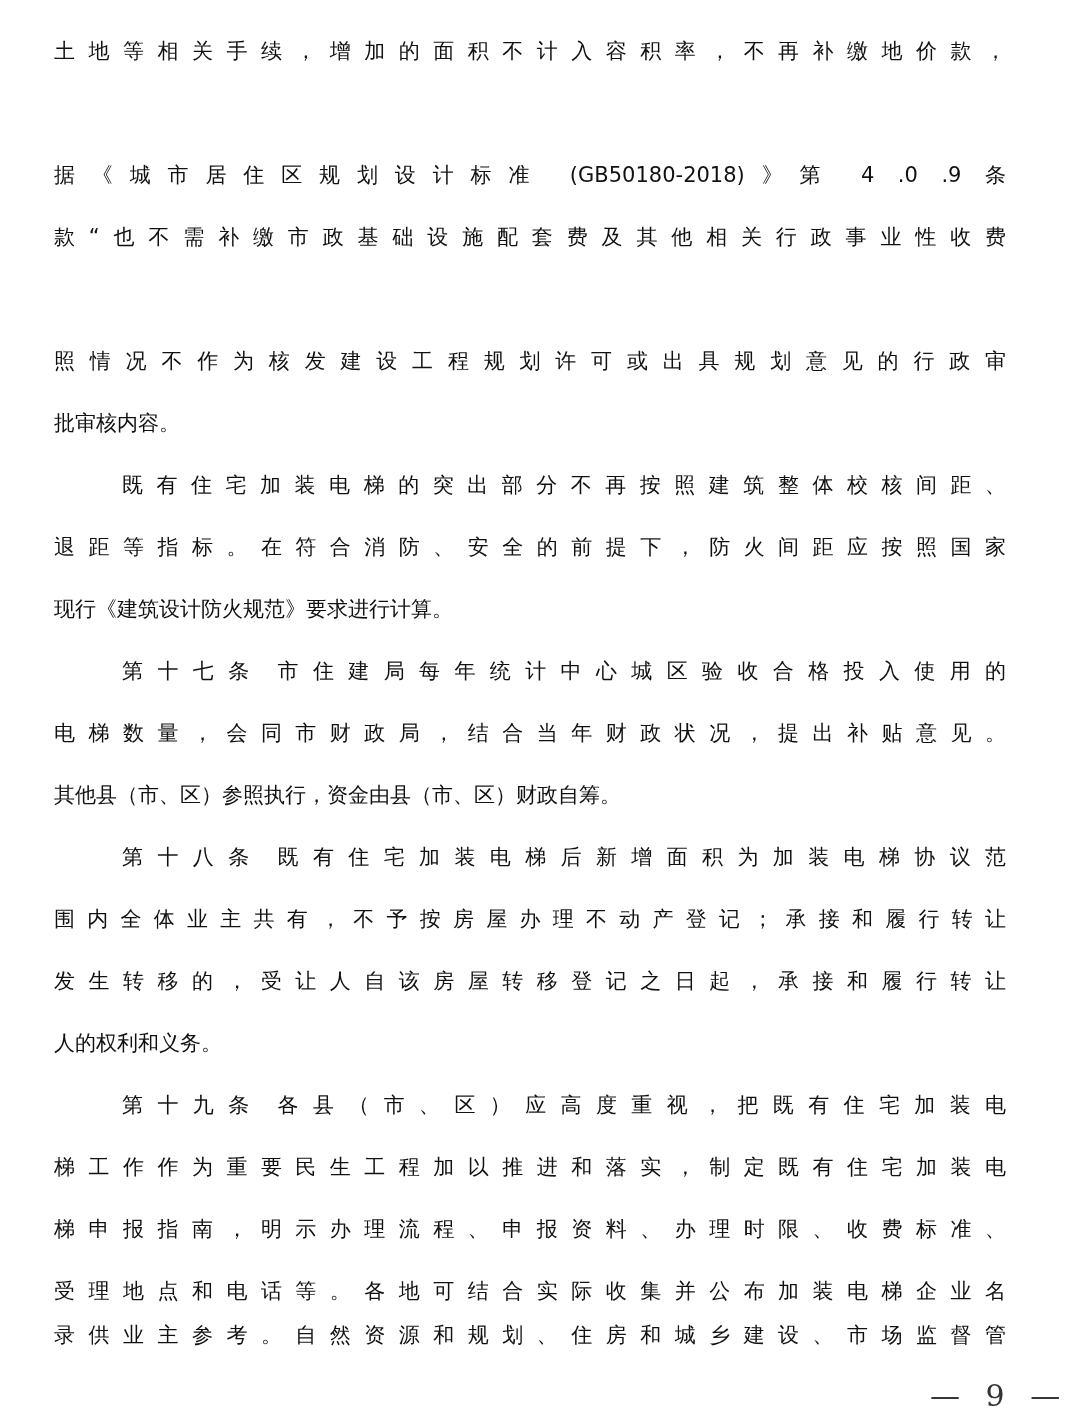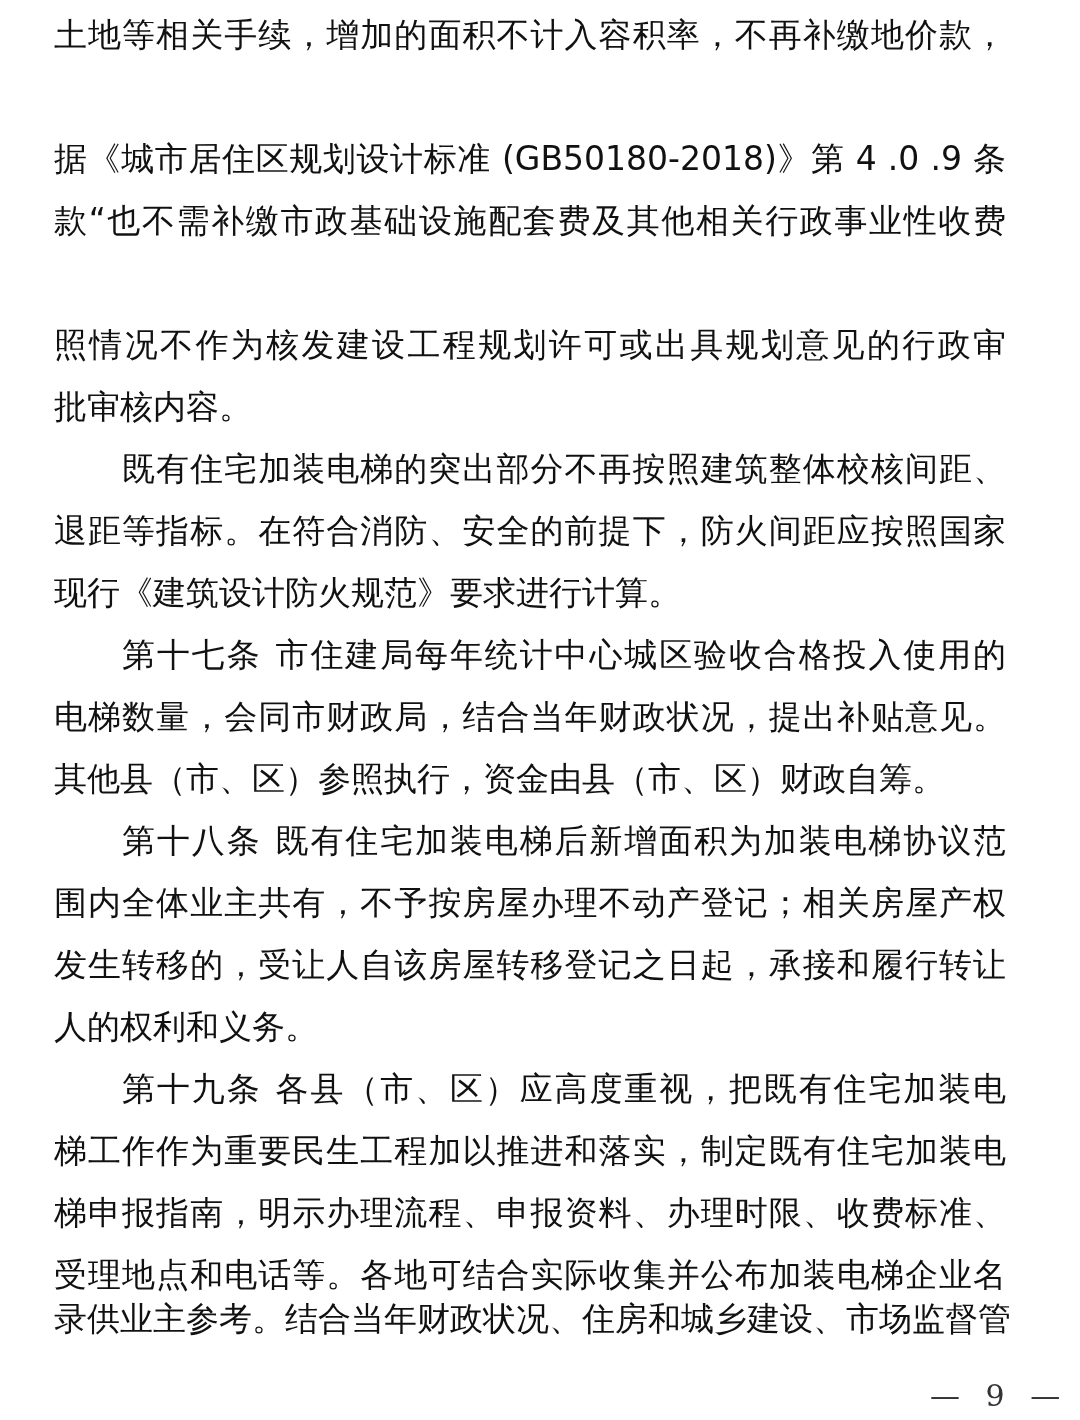--- a/index.html
+++ b/index.html
@@ -1,21 +1,21 @@
 <!DOCTYPE html>
 <html><head>
 <meta charset="utf-8">
 <style>
   html, body { margin: 0; padding: 0; background: #ffffff; }
   body { width: 1080px; height: 1420px; position: relative; overflow: hidden;
          font-family: "DejaVu Sans", "Liberation Sans", sans-serif; color: #111111; }
   .page { position: absolute; left: 0; top: 0; width: 1080px; height: 1420px; }
   .line { position: absolute; left: 54px; width: 952px; height: 50px; line-height: 50px;
-          font-size: 33px; white-space: nowrap; text-align-last: justify; text-align: justify;
-          letter-spacing: 0; }
+          font-size: 21px; white-space: nowrap; text-align-last: justify; text-align: justify;
+          letter-spacing: 0; margin-top: 16px; }
   .line.indent { left: 122px; width: 884px; }
   .line.last { text-align-last: left; }
   .art { font-weight: normal; margin-right: 14px; }
   .pagenum { position: absolute; left: 930px; top: 1376px; font-size: 30px; line-height: 40px;
              font-family: "DejaVu Serif", "Liberation Serif", serif; color: #333; letter-spacing: 8px; }
 </style>
 </head>
 <body>
 
 <div class="page">
@@ -27,24 +27,24 @@
 
   <div class="line indent" style="top:444px">既有住宅加装电梯的突出部分不再按照建筑整体校核间距、</div>
   <div class="line" style="top:506px">退距等指标。在符合消防、安全的前提下，防火间距应按照国家</div>
   <div class="line last" style="top:568px">现行《建筑设计防火规范》要求进行计算。</div>
 
   <div class="line indent" style="top:630px"><span class="art">第十七条</span><span>市住建局每年统计中心城区验收合格投入使用的</span></div>
   <div class="line" style="top:692px">电梯数量，会同市财政局，结合当年财政状况，提出补贴意见。</div>
   <div class="line last" style="top:754px">其他县（市、区）参照执行，资金由县（市、区）财政自筹。</div>
 
   <div class="line indent" style="top:816px"><span class="art">第十八条</span><span>既有住宅加装电梯后新增面积为加装电梯协议范</span></div>
-  <div class="line" style="top:878px">围内全体业主共有，不予按房屋办理不动产登记；相关房屋产权</div>
+  <div class="line" style="top:878px">围内全体业主共有，不予按房屋办理不动产登记；承接和履行转让</div>
   <div class="line" style="top:940px">发生转移的，受让人自该房屋转移登记之日起，承接和履行转让</div>
   <div class="line last" style="top:1002px">人的权利和义务。</div>
 
   <div class="line indent" style="top:1064px"><span class="art">第十九条</span><span>各县（市、区）应高度重视，把既有住宅加装电</span></div>
   <div class="line" style="top:1126px">梯工作作为重要民生工程加以推进和落实，制定既有住宅加装电</div>
   <div class="line" style="top:1188px">梯申报指南，明示办理流程、申报资料、办理时限、收费标准、</div>
   <div class="line" style="top:1250px">受理地点和电话等。各地可结合实际收集并公布加装电梯企业名</div>
-  <div class="line" style="top:1294px">录供业主参考。结合当年财政状况、住房和城乡建设、市场监督管</div>
+  <div class="line" style="top:1294px">录供业主参考。自然资源和规划、住房和城乡建设、市场监督管</div>
 
   <div class="pagenum">— 9 —</div>
 </div>
 
 </body></html>

